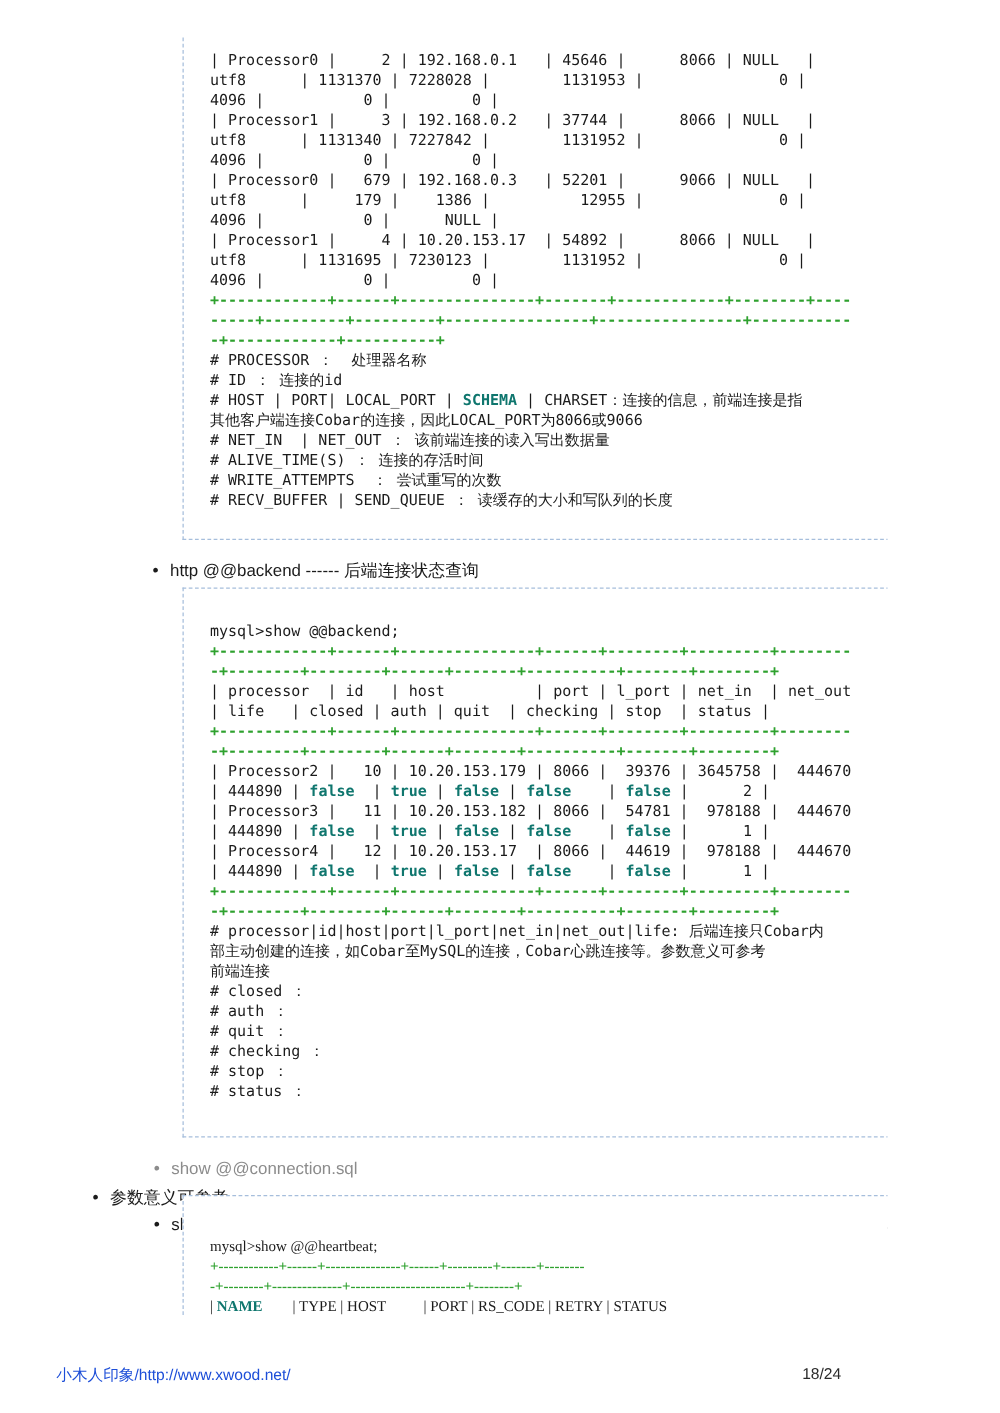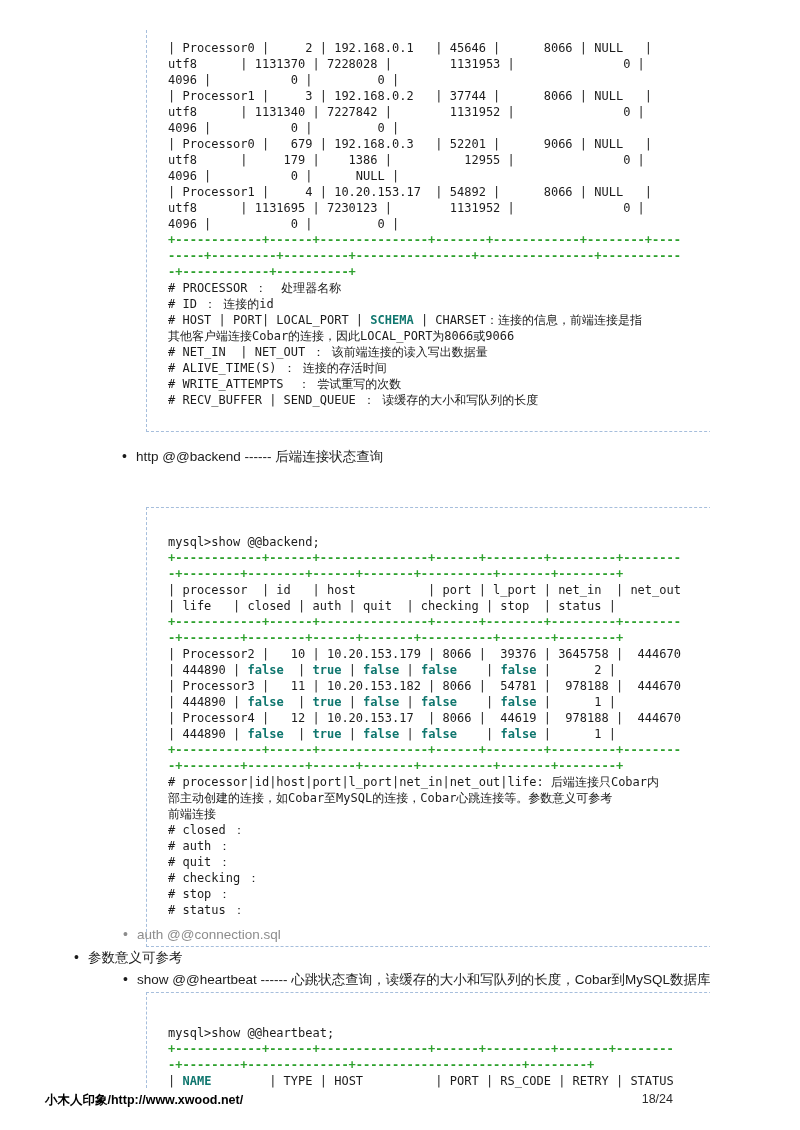--- a/index.html
+++ b/index.html
@@ -19,22 +19,22 @@
     box-sizing: border-box;
     border: 1px dashed #a6bedc;
     background: #ffffff;
     overflow: hidden;
     font-family: "DejaVu Sans Mono", monospace;
     font-size: 12px;
     line-height: 16px;
     white-space: pre;
   }
   .box-front     { top: 30px;  height: 402px; border-top: none;   padding: 10px 0 0 21px; }
-  .box-backend   { top: 507px; height: 440px;                     padding: 26px 0 0 21px; }
-  .box-heartbeat { top: 992px; height: 96px;  border-bottom: none; padding: 32px 0 0 21px; }
+  .box-backend   { top: 470px; height: 440px;                     padding: 26px 0 0 21px; }
+  .box-heartbeat { top: 956px; height: 96px;  border-bottom: none; padding: 32px 0 0 21px; font-family: Liberation Serif, serif; }
   .cline { white-space: pre; }
   .c-blue  { color: #0f766e; font-weight: bold; }
   .c-green { color: #2ea12e; font-weight: bold; }
   .bullet {
     position: absolute;
     font-size: 13.5px;
     line-height: 16px;
     color: #1b1b1b;
     white-space: nowrap;
   }
@@ -43,22 +43,21 @@
     left: -14px;
     top: -1px;
     font-size: 14px;
   }
   .bullet.gray { color: #8c8c8c; }
   .footer-site {
     position: absolute;
     left: 45px;
     top: 1092px;
     font-size: 12.5px;
-    color: #000000;
-    font-weight: bold;
+    color: #1d4ed8;
   }
   .footer-page {
     position: absolute;
     right: 37px;
     top: 1092px;
     font-size: 12.5px;
     color: #2b2b2b;
     margin-left: 44px;
   }
 </style>
@@ -71,21 +70,21 @@
 
   <div class="bullet" style="left:136px; top:449px;">
     <span class="dot">•</span>
     <span>http @@backend ------ 后端连接状态查询</span>
   </div>
 
   <div class="console-box box-backend"><div class="cline"><span>mysql&gt;show @@backend;</span></div><div class="cline"><span class="c-green">+------------+------+---------------+------+--------+---------+--------</span></div><div class="cline"><span class="c-green">-+--------+--------+------+-------+----------+-------+--------+</span></div><div class="cline"><span>| processor  | id   | host          | port | l_port | net_in  | net_out</span></div><div class="cline"><span>| life   | closed | auth | quit  | checking | stop  | status |</span></div><div class="cline"><span class="c-green">+------------+------+---------------+------+--------+---------+--------</span></div><div class="cline"><span class="c-green">-+--------+--------+------+-------+----------+-------+--------+</span></div><div class="cline"><span>| Processor2 |   10 | 10.20.153.179 | 8066 |  39376 | 3645758 |  444670</span></div><div class="cline"><span>| 444890 | </span><span class="c-blue">false</span><span>  | </span><span class="c-blue">true</span><span> | </span><span class="c-blue">false</span><span> | </span><span class="c-blue">false</span><span>    | </span><span class="c-blue">false</span><span> |      2 |</span></div><div class="cline"><span>| Processor3 |   11 | 10.20.153.182 | 8066 |  54781 |  978188 |  444670</span></div><div class="cline"><span>| 444890 | </span><span class="c-blue">false</span><span>  | </span><span class="c-blue">true</span><span> | </span><span class="c-blue">false</span><span> | </span><span class="c-blue">false</span><span>    | </span><span class="c-blue">false</span><span> |      1 |</span></div><div class="cline"><span>| Processor4 |   12 | 10.20.153.17  | 8066 |  44619 |  978188 |  444670</span></div><div class="cline"><span>| 444890 | </span><span class="c-blue">false</span><span>  | </span><span class="c-blue">true</span><span> | </span><span class="c-blue">false</span><span> | </span><span class="c-blue">false</span><span>    | </span><span class="c-blue">false</span><span> |      1 |</span></div><div class="cline"><span class="c-green">+------------+------+---------------+------+--------+---------+--------</span></div><div class="cline"><span class="c-green">-+--------+--------+------+-------+----------+-------+--------+</span></div><div class="cline"><span># processor|id|host|port|l_port|net_in|net_out|life: 后端连接只Cobar内</span></div><div class="cline"><span>部主动创建的连接，如Cobar至MySQL的连接，Cobar心跳连接等。参数意义可参考</span></div><div class="cline"><span>前端连接</span></div><div class="cline"><span># closed ：</span></div><div class="cline"><span># auth ：</span></div><div class="cline"><span># quit ：</span></div><div class="cline"><span># checking ：</span></div><div class="cline"><span># stop ：</span></div><div class="cline"><span># status ：</span></div></div>
 
   <div class="bullet gray" style="left:137px; top:927px;">
     <span class="dot">•</span>
-    <span>auth @@connection.sql</span>
+    <span>show @@connection.sql</span>
   </div>
 
   <div class="bullet" style="left:88px; top:950px;">
     <span class="dot">•</span>
     <span>参数意义可参考</span>
   </div>
 
   <div class="bullet" style="left:137px; top:972px;">
     <span class="dot">•</span>
     <span>show @@heartbeat ------ 心跳状态查询，读缓存的大小和写队列的长度，Cobar到MySQL数据库的心跳</span>

